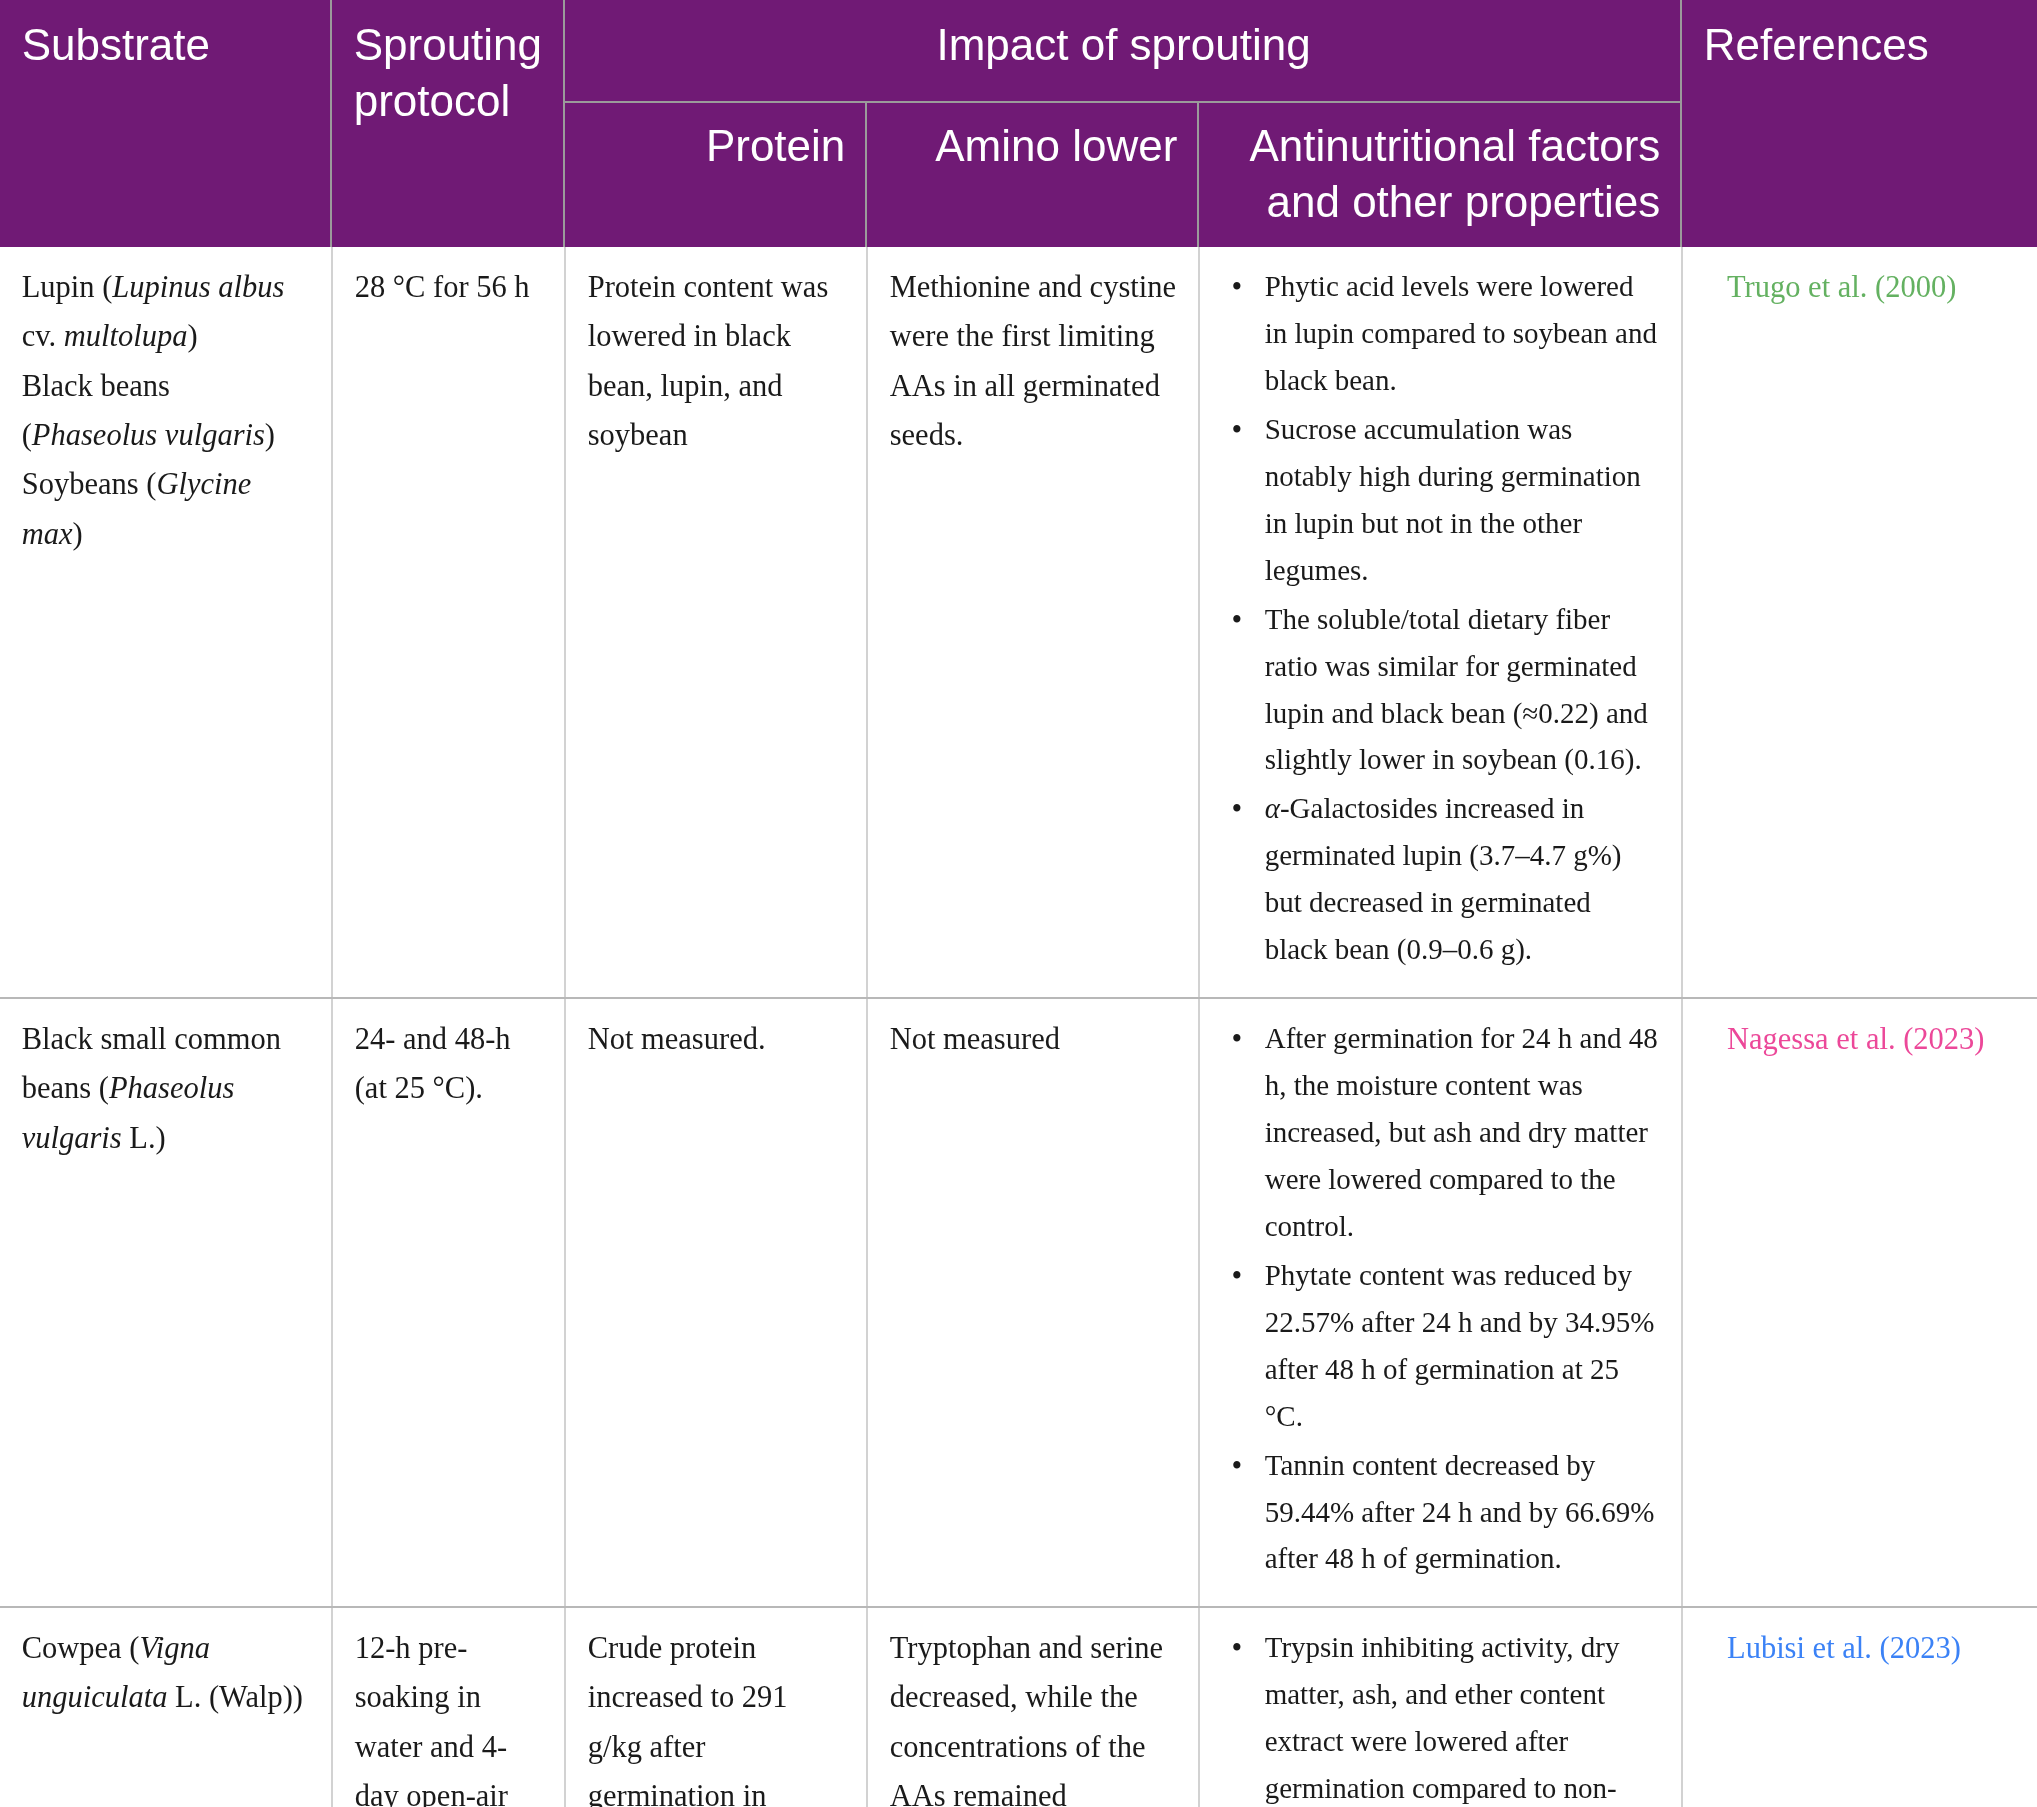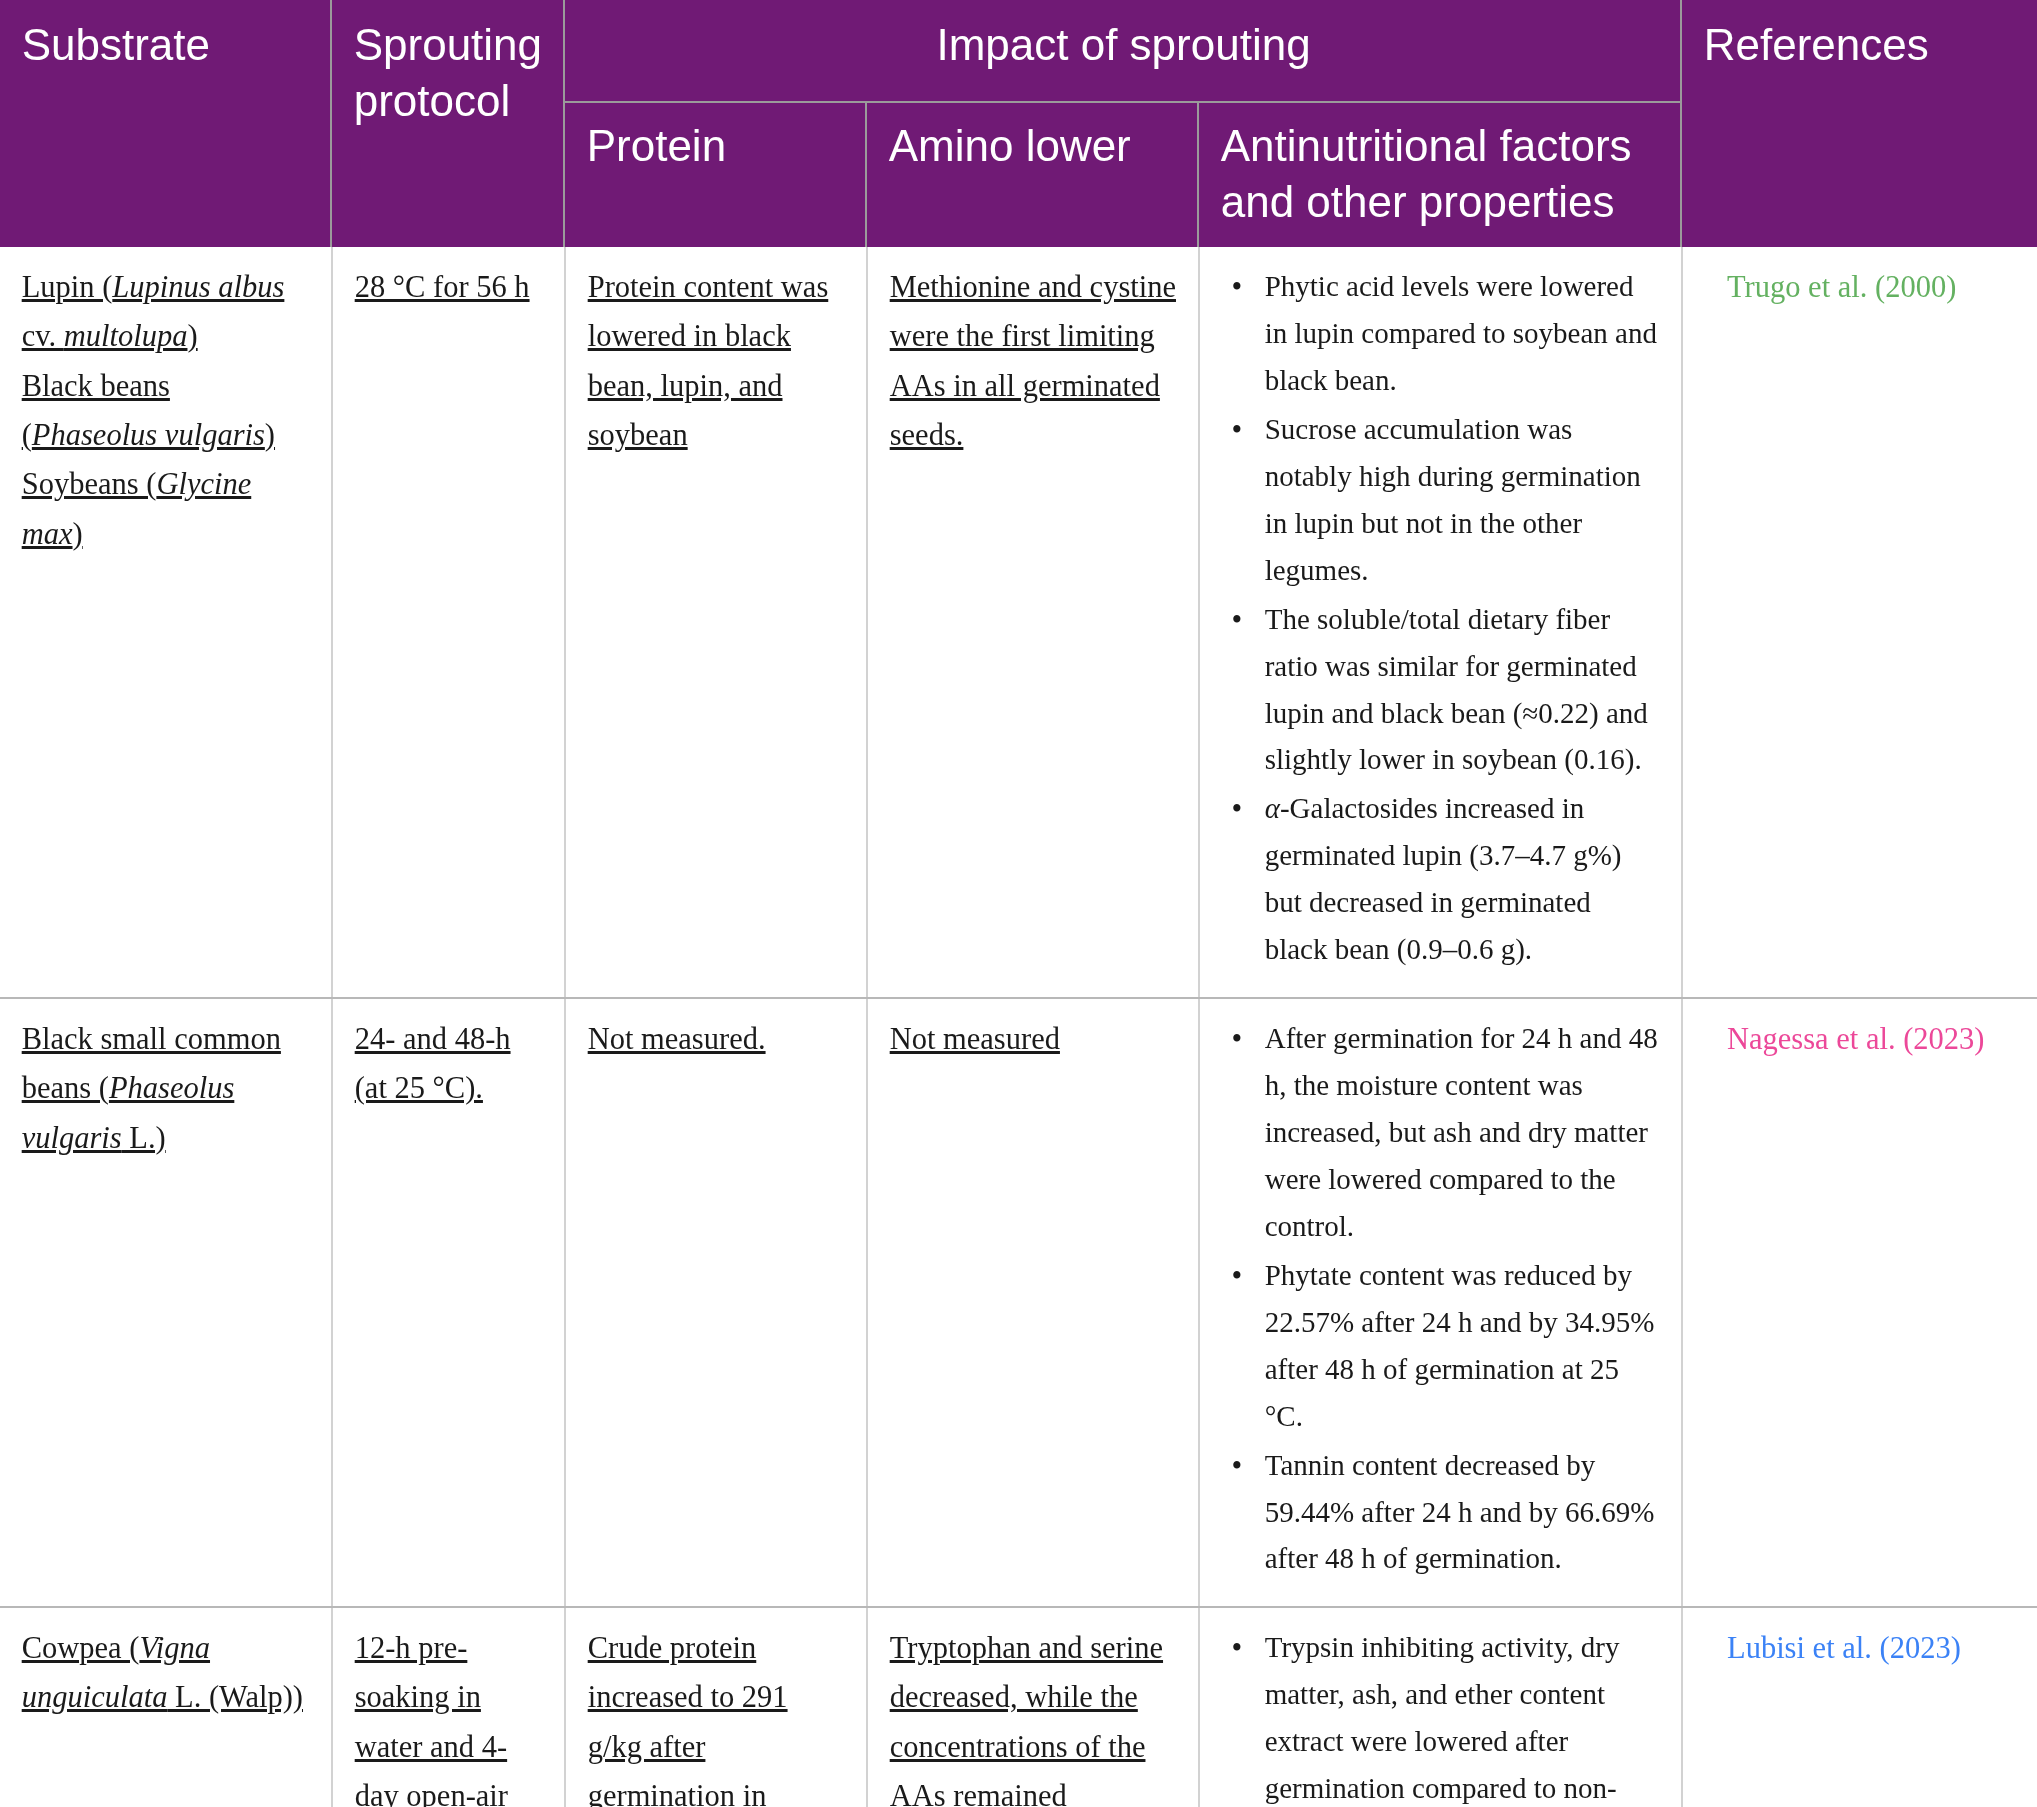--- a/index.html
+++ b/index.html
@@ -35,20 +35,21 @@
     text-align: left;
     vertical-align: top;
     padding: 16.7px 21.7px 16.7px 21.7px;
     border: none;
   }
   thead th.sep-right {
     box-shadow: inset -2px 0 0 0 #9b9b9b;
   }
   thead th.sub {
     box-shadow: inset 0 2px 0 0 #9b9b9b;
+    text-align: right;
   }
   thead th.sub.sep-right {
     box-shadow: inset 0 2px 0 0 #9b9b9b, inset -2px 0 0 0 #9b9b9b;
   }
   thead th.group-center {
     text-align: center;
     padding-bottom: 28px;
   }
 
   
@@ -66,21 +67,20 @@
     border-bottom: 2px solid #6f6f6f;
   }
   tbody td.last-col {
     border-right: none;
     padding-left: 44px;
   }
 
   td .cell-text {
     display: block;
     white-space: pre-line;
-    text-decoration: underline;
   }
 
   .ref-link {
     color: #64b161;
     font-size: 30.5px;
     line-height: 1.62;
     text-decoration: none;
     display: inline-block;
   }
 

